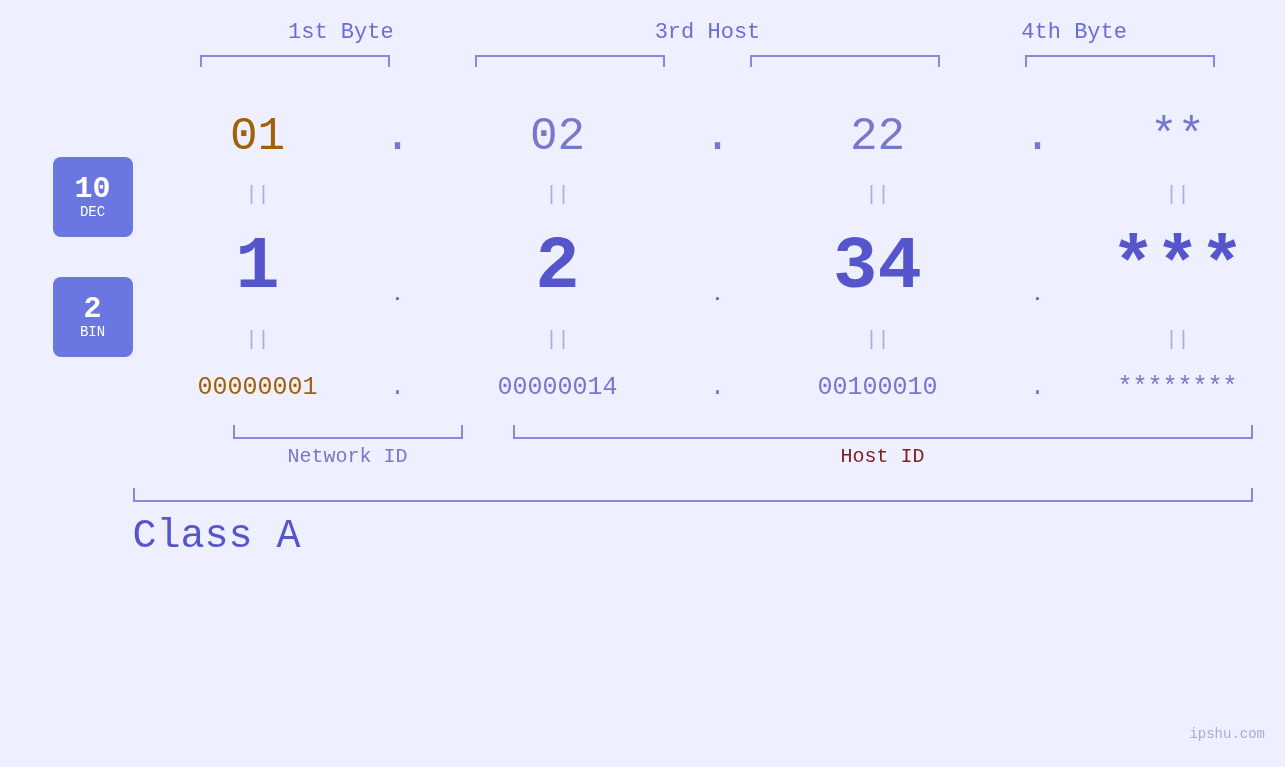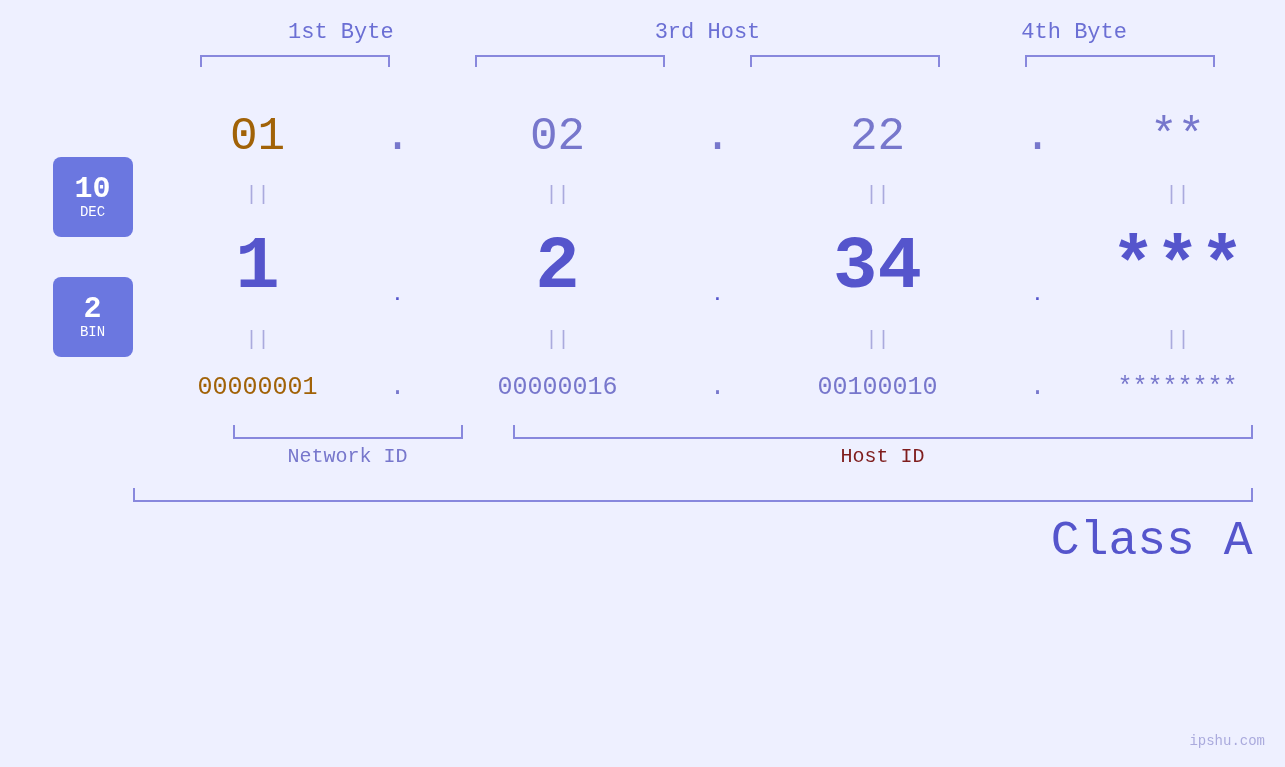--- a/index.html
+++ b/index.html
@@ -75,21 +75,21 @@
       line-height: 1;
     }
 
     .badge-label {
       font-size: 14px;
       font-weight: normal;
     }
 
     .watermark {
       position: absolute;
-      bottom: 18px;
+      bottom: 25px;
       right: 20px;
       color: #aaaadd;
       font-size: 14px;
       font-family: 'Courier New', Courier, monospace;
     }
 
     
     .rows-with-badges {
       display: flex;
       width: 1220px;
@@ -223,21 +223,21 @@
           <div class="c3 fs-eq">||</div>
           <div class="sep fs-eq"></div>
           <div class="c4 fs-eq">||</div>
         </div>
       </div>
 
       <div class="row-bin">
         <div class="row-cells">
           <div class="c1 fs-bin">00000001</div>
           <div class="sep fs-bin">.</div>
-          <div class="c2 fs-bin">00000016</div>
+          <div class="c2 fs-bin">00000014</div>
           <div class="sep fs-bin">.</div>
           <div class="c3 fs-bin">00100010</div>
           <div class="sep fs-bin">.</div>
           <div class="c4 fs-bin">********</div>
         </div>
       </div>
 
     </div>
   </div>
 
@@ -251,18 +251,18 @@
     <div style="width:50px;"></div>
 
     <div style="flex:1;">
       <div style="width:100%; height:14px; border-bottom:2px solid #8888dd; border-left:2px solid #8888dd; border-right:2px solid #8888dd;"></div>
       <div style="text-align:center; color:#7f1d1d; font-size:20px; font-family:'Courier New',monospace; margin-top:6px;">Host ID</div>
     </div>
   </div>
 
   <div style="width:1120px; margin-left:100px; margin-top:20px;">
     <div style="width:100%; height:14px; border-bottom:2px solid #8888dd; border-left:2px solid #8888dd; border-right:2px solid #8888dd;"></div>
-    <div style="text-align:right; color:#5555cc; font-size:48px; font-family:'Courier New',monospace; margin-top:12px;">Class A</div>
+    <div style="text-align:left; color:#5555cc; font-size:40px; font-family:'Courier New',monospace; margin-top:12px;">Class A</div>
   </div>
 
   <div class="watermark">ipshu.com</div>
 
 </div>
 
 </body></html>

